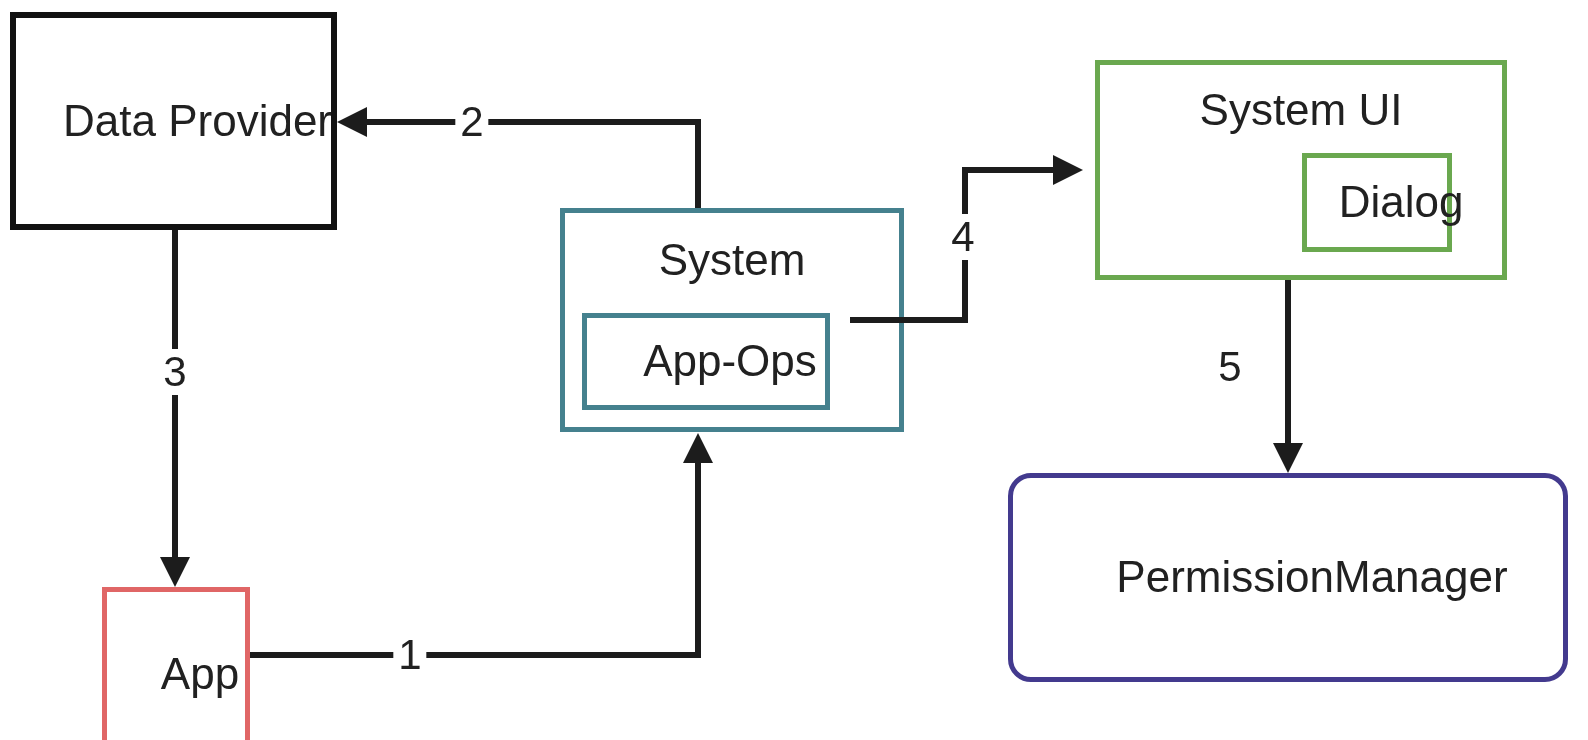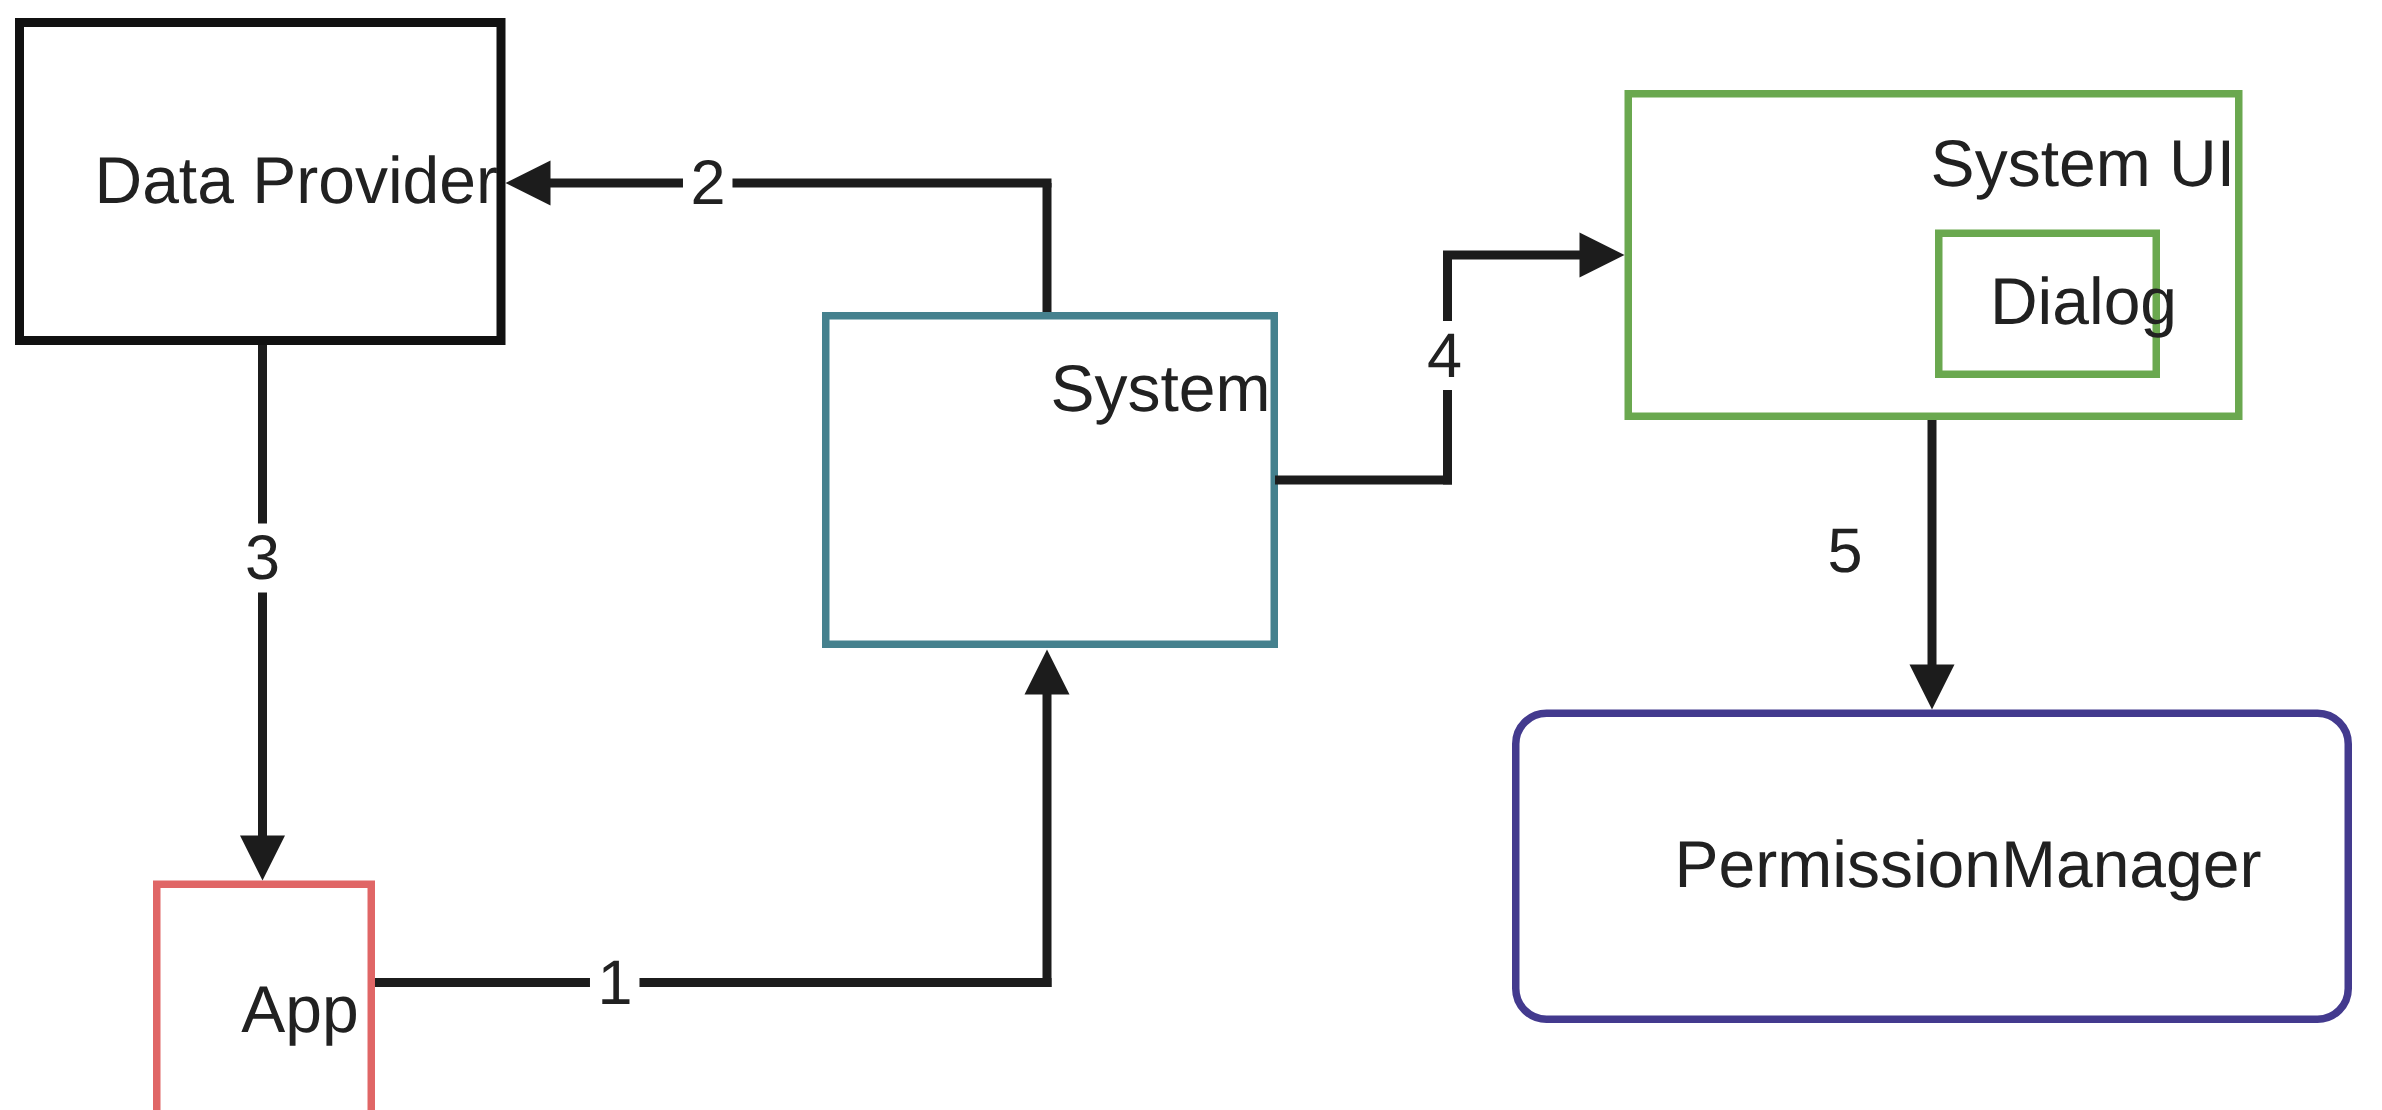--- a/index.html
+++ b/index.html
@@ -16,21 +16,21 @@
   .canvas{
     position:relative;
     width:1588px;height:740px;
     background:var(--c-background);
     font-family:"Liberation Sans", sans-serif;
     color:var(--c-text);
     overflow:hidden;
   }
   .box{position:absolute;box-sizing:border-box;background:var(--c-background);}
   .box.center{display:flex;align-items:center;justify-content:center;padding-left:48px;}
-  .box.toplabel{display:block;text-align:right;}
+  .box.toplabel{display:block;text-align:center;margin-left:12px;}
   .lbl{font-size:44px;line-height:1.15;white-space:nowrap;}
   .b-black{border:6px solid var(--c-black_box);}
   .b-teal{border:5px solid var(--c-teal);}
   .b-green{border:5px solid var(--c-green);}
   .b-red{border:5px solid var(--c-red);}
   .b-purple{border:5px solid var(--c-purple);}
   
   .seg{position:absolute;background:var(--c-line);}
   
   .ah{position:absolute;width:0;height:0;}
@@ -56,22 +56,25 @@
 <div class="canvas">
 
   <div class="box b-black center" style="left:10px;top:12px;width:327px;height:218px;">
     <span class="lbl">Data Provider</span>
   </div>
 
   <div class="box b-red center" style="left:102px;top:587px;width:148px;height:175px;align-items:center;">
     <span class="lbl">App</span>
   </div>
 
-  <div class="box b-teal toplabel" style="left:548px;top:208px;width:304px;height:224px;">
+  <div class="box b-teal toplabel" style="left:548px;top:208px;width:344px;height:224px;">
     <span class="lbl" style="display:inline-block;margin-top:22px;">System</span>
+    <div class="box b-teal center" style="left:17px;top:100px;width:248px;height:97px;">
+      <span class="lbl">App-Ops</span>
+    </div>
   </div>
 
   <div class="box b-green toplabel" style="left:1083px;top:60px;width:412px;height:220px;">
     <span class="lbl" style="display:inline-block;margin-top:20px;">System UI</span>
     <div class="box b-green center" style="left:202px;top:88px;width:150px;height:99px;">
       <span class="lbl">Dialog</span>
     </div>
   </div>
 
   <div class="box b-purple center" style="left:1008px;top:473px;width:560px;height:209px;border-radius:23px;">

